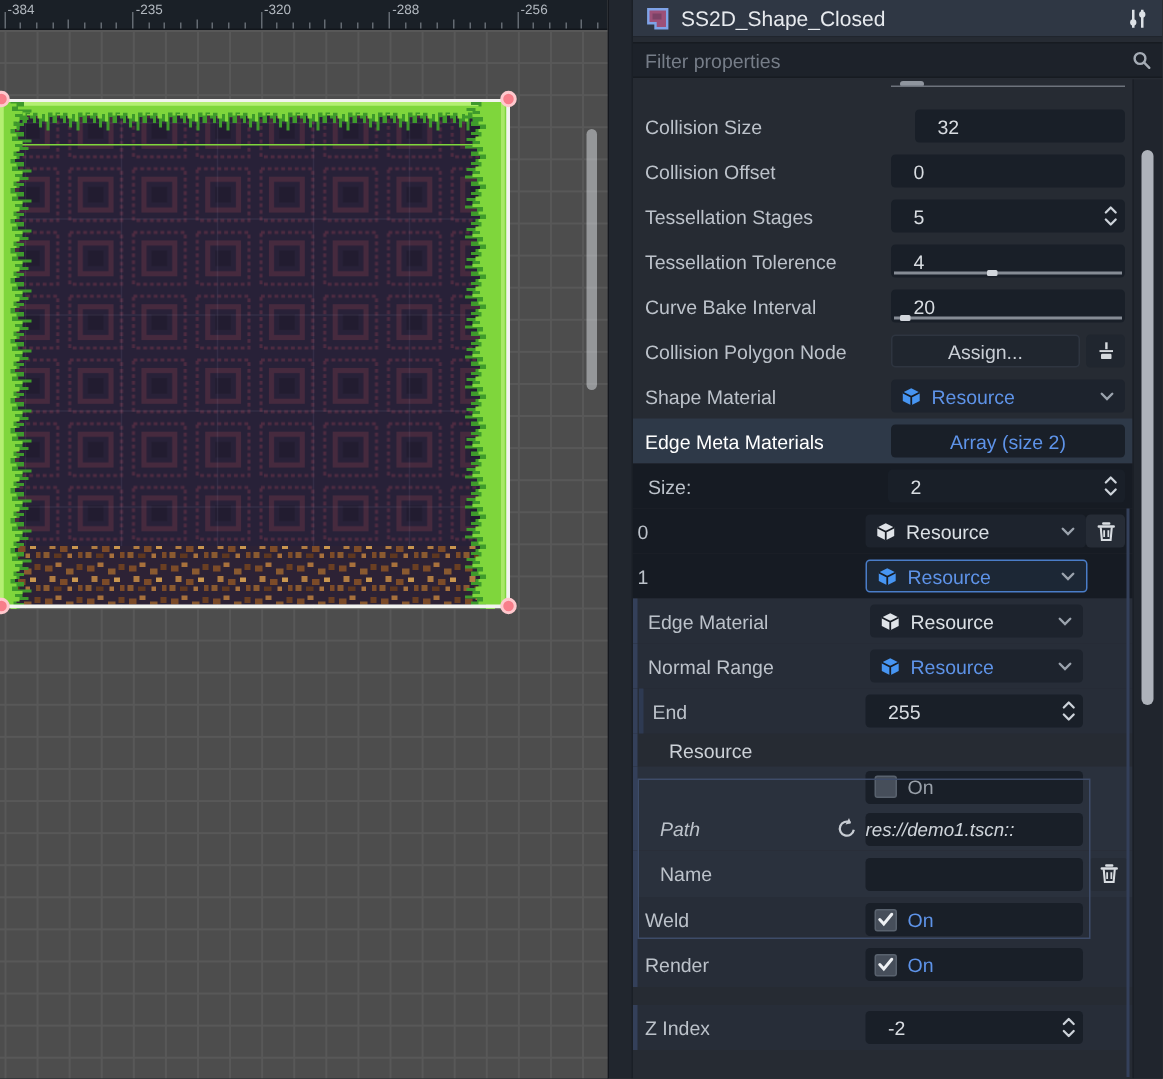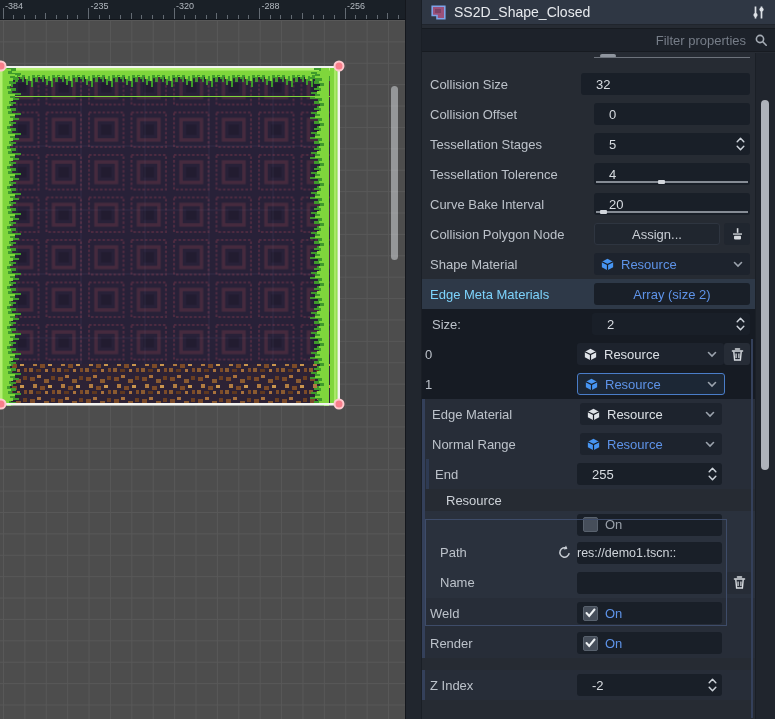--- a/index.html
+++ b/index.html
@@ -20,36 +20,36 @@
   .vp-scrollthumb{position:absolute;left:391px;top:67px;width:7px;height:174px;border-radius:4px;background:rgba(222,225,229,0.5);z-index:6;}
 
   
   .vsep{width:15px;height:719px;flex:none;background:#21262e;border-left:1px solid #14171d;border-right:1px solid #1a1f26;}
 
   
   .inspector{position:relative;flex:1;height:719px;background:#262b33;overflow:hidden;}
   .insp-header{position:absolute;left:0;top:0;right:0;height:25px;background:#2f3744;border-bottom:1px solid #20252d;display:flex;align-items:center;padding:0 8px;box-sizing:border-box;}
   .insp-title{flex:1;margin-left:7px;font-size:14px;color:#e7eaee;white-space:nowrap;overflow:hidden;}
   .filter-bar{position:absolute;left:0;top:28px;right:0;height:24px;background:#1d222a;border:1px solid #171b21;border-left:none;border-right:none;display:flex;align-items:center;box-sizing:border-box;}
-  .filter-bar input{flex:1;background:transparent;border:none;outline:none;color:#cdd2d8;font-size:13px;padding:0 8px;font-family:"Liberation Sans",sans-serif;text-align:right;}
+  .filter-bar input{flex:1;background:transparent;border:none;outline:none;color:#cdd2d8;font-size:13px;padding:0 8px;font-family:"Liberation Sans",sans-serif;}
   .filter-bar input::placeholder{color:#767d88;}
   .filter-icon{flex:none;margin-right:7px;display:flex;}
 
   .rows{position:absolute;left:0;top:53px;right:0;bottom:0;overflow:hidden;background:#262b33;}
   .prow{position:relative;width:100%;}
   .prow.paneldark{background:#161b23;}
   .prow.highlight{background:#2e3948;}
   .prow.tint{background:#272d38;}
   .prow.respanel{background:#2a313d;}
   .prow.sectionhead{background:transparent;}
   .g1::before{content:"";position:absolute;left:0;top:0;bottom:0;width:3px;background:#34405a;}
   .g2::before{content:"";position:absolute;left:0;top:0;bottom:0;width:3px;background:#34405a;}
   .g2::after{content:"";position:absolute;left:4px;top:0;bottom:0;width:3px;background:#2e3a52;}
   .plabel{position:absolute;top:0;height:100%;display:flex;align-items:center;font-size:13px;color:#bcc2ca;white-space:nowrap;overflow:hidden;}
-  .plabel.bright{color:#7dd3fc;}
+  .plabel.bright{color:#ffffff;}
   .pvalue{position:absolute;top:0;height:100%;display:flex;align-items:center;}
   .pfield{position:relative;flex:1;height:22px;background:#191f28;border-radius:3px;display:flex;align-items:center;overflow:visible;}
   .pfield .num{font-size:13px;color:#d8dce1;margin-left:15px;}
   .spinner{position:absolute;right:5px;top:50%;transform:translateY(-50%);display:flex;cursor:pointer;}
   .slider-line{position:absolute;left:2px;right:2px;bottom:2px;height:2px;background:#868c95;}
   .slider-grab{position:absolute;bottom:1px;width:7px;height:4px;background:#d2d6dc;border-radius:1px;}
   .res-drop{height:22px;background:#1d232d;border-radius:3px;display:flex;align-items:center;padding:0 7px;gap:7px;box-sizing:border-box;cursor:pointer;}
   .res-drop .rlabel-res{font-size:13px;}
   .res-drop.sel{border:1px solid #4a7dc8;background:#1c2735;}
   .res-white{color:#dbe0e5;}
@@ -229,21 +229,21 @@
       </span>
     </div>
 
     <div class="rows" id="rows">
         <div class="prow " style="height: 16px;">
           <div class="sliver-dash" style="left: 178px;"></div>
           <div style="position: absolute; left: 172px; right: 25px; top: 4px; height: 1px; background: rgb(109, 115, 124);"></div>
         </div>
         <div class="prow " style="height: 30px;">
           <div class="plabel" style="left: 8px;">Collision Size</div>
-          <div class="pvalue" style="left: 159px; right: 25px;">
+          <div class="pvalue" style="left: 188px; right: 25px;">
             <div class="pfield">
               <span class="num">32</span>
             </div>
           </div>
         </div>
         <div class="prow " style="height: 30px;">
           <div class="plabel" style="left: 8px;">Collision Offset</div>
           <div class="pvalue" style="left: 172px; right: 25px;">
             <div class="pfield">
               <span class="num">0</span>
@@ -429,21 +429,21 @@
           <div class="plabel sect-text" style="left: 24px;">Resource</div>
         </div>
         <div class="prow respanel g1" style="height: 27px;">
           <div class="pvalue" style="left: 155px; right: 53px;">
             <div class="pfield">
               <div class="checkbox"></div>
               <span class="on-label on-gray">On</span>
             </div>
           </div>
         </div>
-        <div class="prow respanel g1" style="height: 29px;">
+        <div class="prow respanel g1" style="height: 29px; font-style: italic;">
           <div class="plabel" style="left: 18px;">Path</div>
           <div class="pvalue" style="left: 135px; right: 53px;">
             <span class="revert">
               <svg width="15" height="15" viewBox="0 0 15 15">
                 <path d="M12.2 8.2 a4.7 4.7 0 1 1 -2.4 -4.9" fill="none" stroke="#c8cdd4" stroke-width="1.5"></path>
                 <path d="M9 0.4 L10.4 3.9 L6.7 4.6 Z" fill="#c8cdd4"></path>
               </svg>
             </span>
             <div class="pfield">
               <span class="path-text">res://demo1.tscn::</span>

